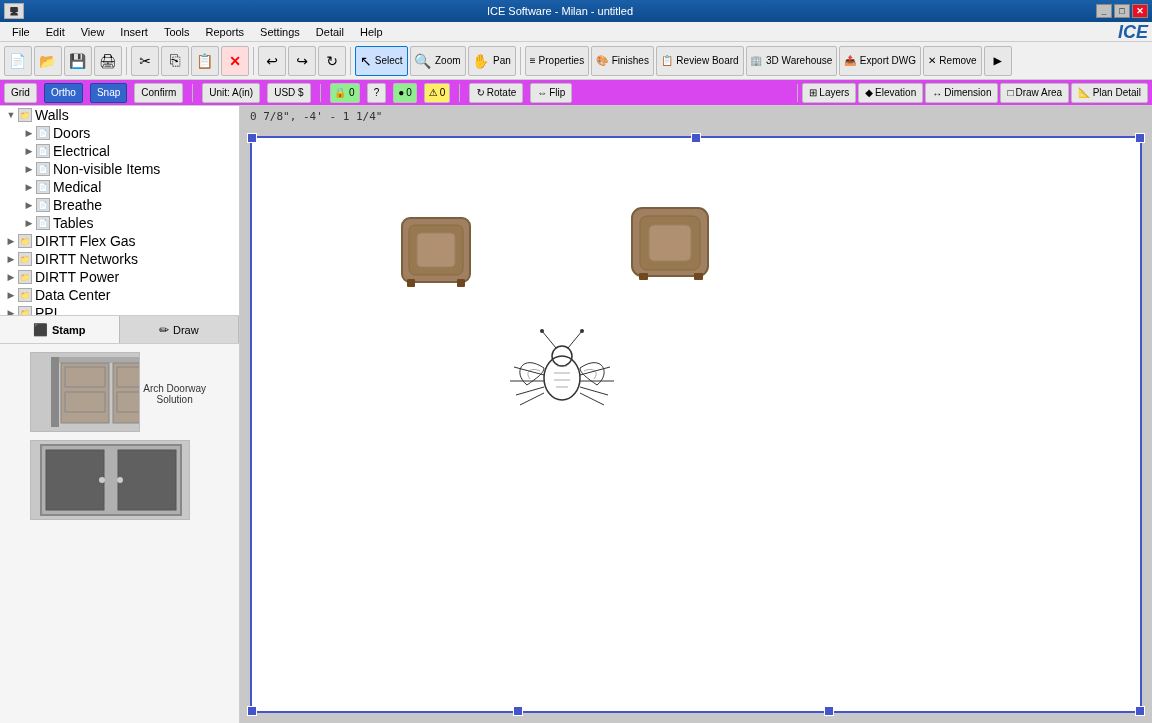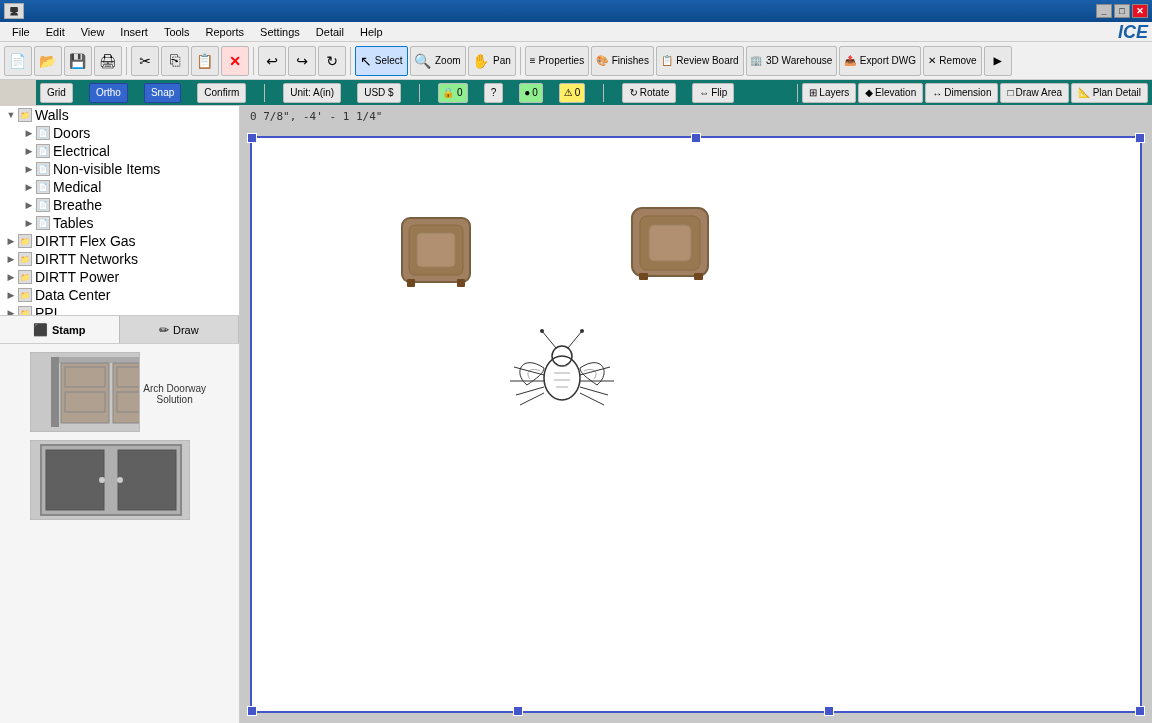--- a/index.html
+++ b/index.html
@@ -79,29 +79,28 @@
       font-size: 10px;
       gap: 3px;
     }
     .tb-btn.active { background: #cce0ff; border-color: #0078d4; }
     .tb-sep { width: 1px; height: 28px; background: #bbb; margin: 0 2px; }
     .tb-icon { font-size: 14px; }
     .tb-label { font-size: 10px; text-align: center; }
 
     
     #toolbar2 {
-      background: #0f766e;
+      background: #d946ef;
       height: 26px;
       display: flex;
       align-items: center;
       padding: 0 4px;
       border-bottom: 1px solid #ccc;
-      gap: 16px;
+      gap: 7px;
       font-size: 10px;
-      margin-left: 36px;
     }
     .t2-btn {
       height: 20px;
       padding: 0 6px;
       background: #e8e8e8;
       border: 1px solid #bbb;
       border-radius: 2px;
       cursor: pointer;
       display: flex;
       align-items: center;
@@ -251,20 +250,21 @@
     
     ::-webkit-scrollbar { width: 12px; }
     ::-webkit-scrollbar-track { background: #f0f0f0; }
     ::-webkit-scrollbar-thumb { background: #bbb; border: 1px solid #999; }
   </style>
 </head>
 <body>
 
 <div id="titlebar">
   <div style="width:20px;height:16px;background:#ddd;border:1px solid #aaa;display:flex;align-items:center;justify-content:center;font-size:8px;color:#333;">🖥</div>
+  <div class="title">ICE Software - Milan - untitled</div>
   <div class="win-controls">
     <div class="win-btn">_</div>
     <div class="win-btn">□</div>
     <div class="win-btn" style="background:#e81123;color:white;">✕</div>
   </div>
 </div>
 
 <div id="menubar">
   <span>File</span>
   <span>Edit</span>

